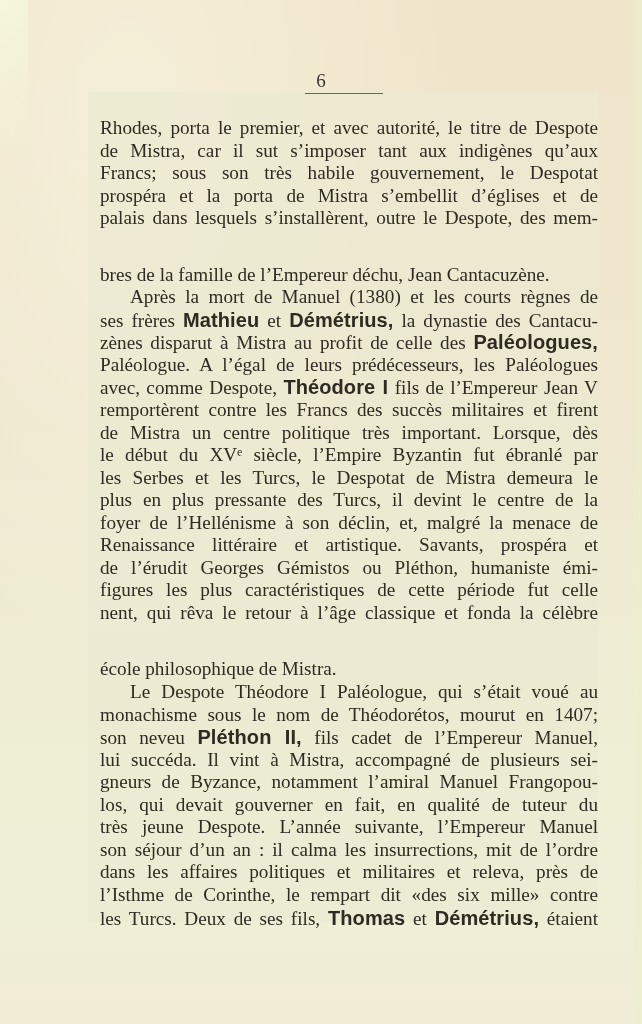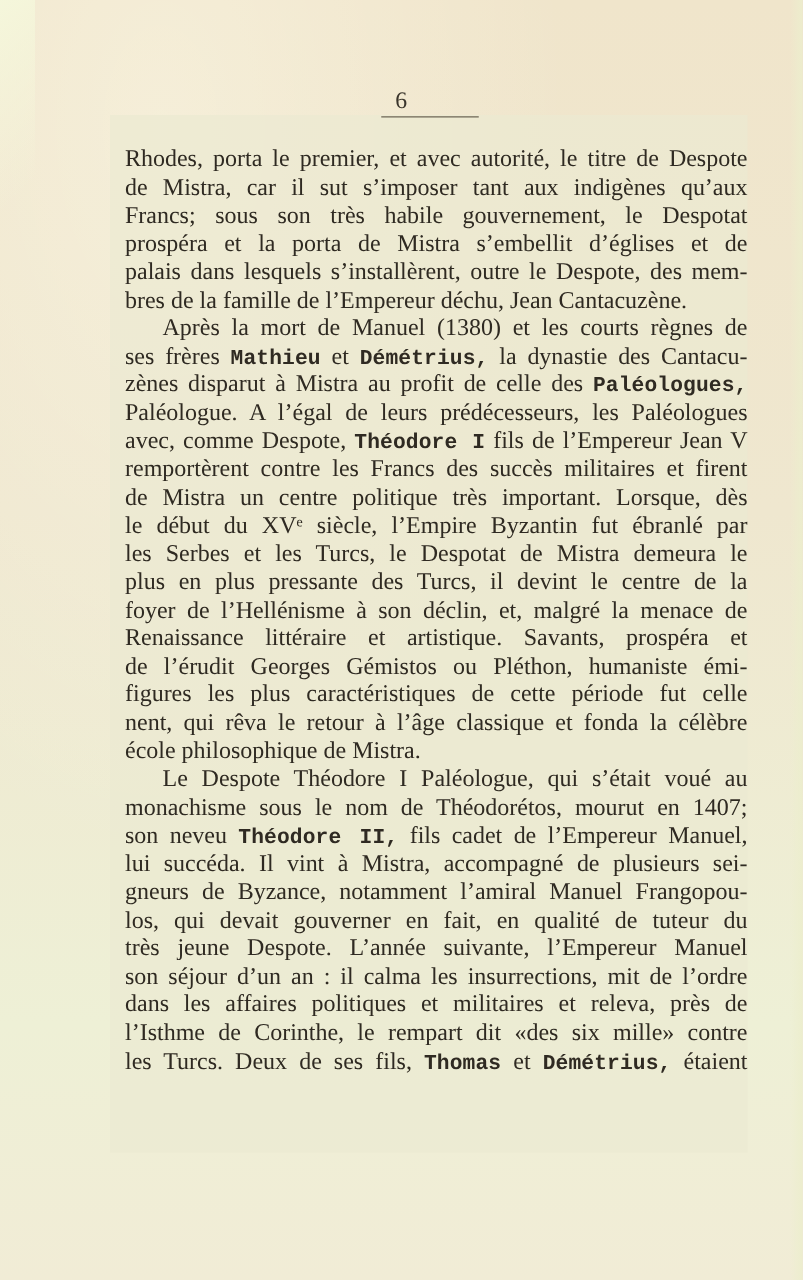--- a/index.html
+++ b/index.html
@@ -67,28 +67,29 @@
     }
     .line {
       display: block;
       white-space: nowrap;
       text-align: justify;
       text-align-last: justify;
       height: 22.55px;
     }
     .line.last {
       text-align-last: left;
+      margin-top: 34px;
     }
     .line.indent {
       padding-left: 30px;
     }
     .b {
-      font-family: Liberation Mono, monospace;
+      font-family: Liberation Sans, sans-serif;
       font-weight: bold;
-      font-size: 17px;
+      font-size: 20px;
       letter-spacing: 0.1px;
     }
   </style>
 </head>
 <body>
 
 <div class="page-edge-left"></div>
 <div class="page-edge-right"></div>
 <div class="text-block-bg"></div>
 
@@ -118,21 +119,21 @@
       <span class="line"><span>foyer de l’Hellénisme à son déclin, et, malgré la menace de</span></span>
       <span class="line"><span>Renaissance littéraire et artistique. Savants, prospéra et</span></span>
       <span class="line"><span>de l’érudit Georges Gémistos ou Pléthon, humaniste émi-</span></span>
       <span class="line"><span>figures les plus caractéristiques de cette période fut celle</span></span>
       <span class="line"><span>nent, qui rêva le retour à l’âge classique et fonda la célèbre</span></span>
       <span class="line last"><span>école philosophique de Mistra.</span></span>
     </div>
     <div>
       <span class="line indent"><span>Le Despote Théodore I Paléologue, qui s’était voué au</span></span>
       <span class="line"><span>monachisme sous le nom de Théodorétos, mourut en 1407;</span></span>
-      <span class="line"><span>son neveu </span><span class="b">Théodore II,</span><span> fils cadet de l’Empereur Manuel,</span></span>
+      <span class="line"><span>son neveu </span><span class="b">Pléthon II,</span><span> fils cadet de l’Empereur Manuel,</span></span>
       <span class="line"><span>lui succéda. Il vint à Mistra, accompagné de plusieurs sei-</span></span>
       <span class="line"><span>gneurs de Byzance, notamment l’amiral Manuel Frangopou-</span></span>
       <span class="line"><span>los, qui devait gouverner en fait, en qualité de tuteur du</span></span>
       <span class="line"><span>très jeune Despote. L’année suivante, l’Empereur Manuel</span></span>
       <span class="line"><span>son séjour d’un an : il calma les insurrections, mit de l’ordre</span></span>
       <span class="line"><span>dans les affaires politiques et militaires et releva, près de</span></span>
       <span class="line"><span>l’Isthme de Corinthe, le rempart dit «des six mille» contre</span></span>
       <span class="line"><span>les Turcs. Deux de ses fils, </span><span class="b">Thomas</span><span> et </span><span class="b">Démétrius,</span><span> étaient</span></span>
     </div>
   </div>

